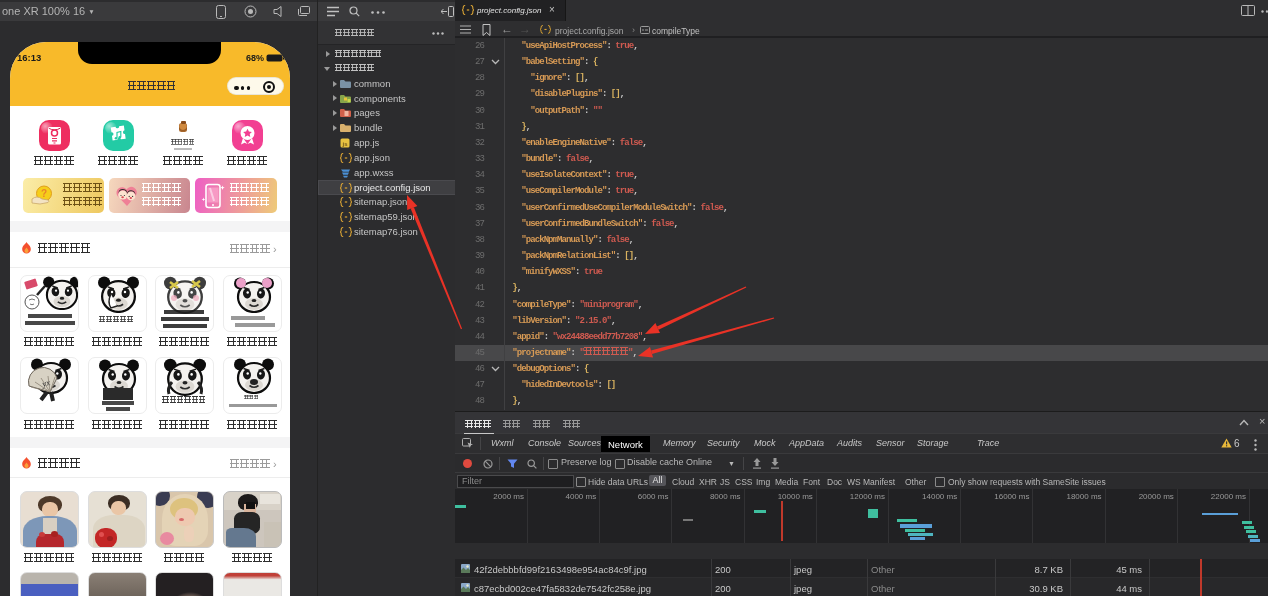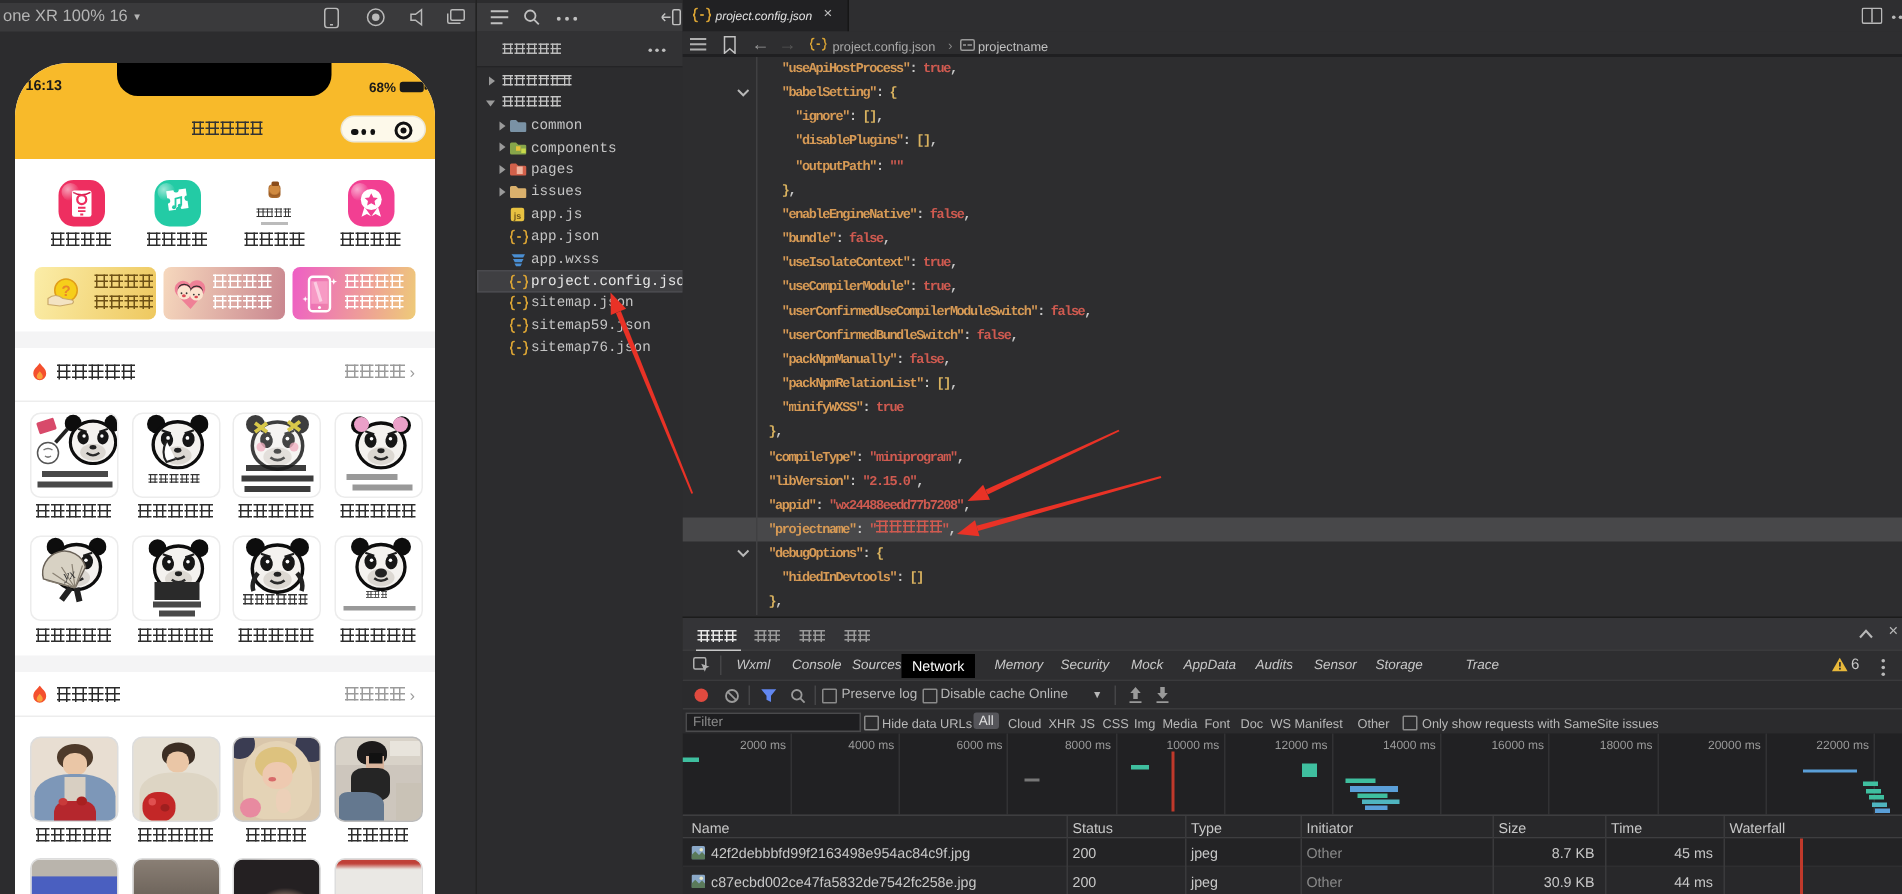--- a/index.html
+++ b/index.html
@@ -46,21 +46,21 @@
 .cap i{--c:#2e2e2e;}
 .tt{position:absolute;background:#1a1a1a;}
 .tg{position:absolute;background:#999;}
 
 .trow{position:relative;height:14.85px;}
 .trow.sel{background:#3f3f42;}
 .trow.sel:after{content:"";position:absolute;left:0;top:0;right:0;bottom:0;box-shadow:inset 0 0 0 1px #4a4a4e;}
 .tar{position:absolute;top:4.4px;width:0;height:0;border-left:4px solid #9a9a9a;border-top:3.2px solid transparent;border-bottom:3.2px solid transparent;}
 .tard{position:absolute;top:5.5px;width:0;height:0;border-top:4px solid #9a9a9a;border-left:3.2px solid transparent;border-right:3.2px solid transparent;}
 .tic{position:absolute;left:22px;top:2.5px;}
-.ttx{position:absolute;left:36px;top:1.5px;font-size:9.5px;color:#c5c5c5;font-family:Liberation Mono, monospace;}
+.ttx{position:absolute;left:36px;top:1.5px;font-size:9.5px;color:#c5c5c5;}
 .tw{--c:#c5c5c5!important;}
 
 #gut{position:absolute;left:0;top:38px;width:29px;margin:0;text-align:right;font-size:9px;line-height:16.15px;letter-spacing:-0.95px;color:#6d6d6d;}
 #code{position:absolute;left:48.3px;top:38px;margin:0;font-size:9px;line-height:16.15px;letter-spacing:-0.92px;color:#c8c8c8;font-weight:bold;}
 #code i{color:#d79a55;font-style:normal;}
 #code u{color:#cf5a50;text-decoration:none;}
 #code b{color:#d9b25f;font-weight:bold;}
 #code .zh{letter-spacing:0;}
 #code .zh i{--c:#cf5a50;width:8px;height:8px;margin:0 .4px;}
 
@@ -407,21 +407,21 @@
             <path d="M0 2a1 1 0 0 1 1-1h3l1.5 1.5H10a1 1 0 0 1 1 1V8a1 1 0 0 1-1 1H1a1 1 0 0 1-1-1z" fill="#d1604a"></path>
             <rect x="4.5" y="3" width="4" height="5" fill="#f0b5a0"></rect>
           </svg>
           <span class="ttx">pages</span>
         </div>
       <div class="trow">
           <span class="tar" style="left:15px"></span>
           <svg class="tic" width="11" height="10" viewBox="0 0 11 10">
             <path d="M0 2a1 1 0 0 1 1-1h3l1.5 1.5H10a1 1 0 0 1 1 1V8a1 1 0 0 1-1 1H1a1 1 0 0 1-1-1z" fill="#d9b06c"></path>
           </svg>
-          <span class="ttx">issues</span>
+          <span class="ttx">bundle</span>
         </div>
       <div class="trow">
           <svg class="tic" width="10" height="10" viewBox="0 0 10 10">
             <rect x="0.5" y="0.5" width="9" height="9" rx="1.5" fill="#e8c241"></rect>
             <text x="5" y="8" font-size="6" font-weight="bold" fill="#70571a" text-anchor="middle" font-family="Liberation Sans">js</text>
           </svg>
           <span class="ttx">app.js</span>
         </div>
       <div class="trow">
           <svg class="tic" width="12" height="10" viewBox="0 0 12 10">
@@ -497,24 +497,47 @@
       <svg style="position:absolute;left:85px;top:4px" width="11" height="9" viewBox="0 0 11 9">
           <path d="M2.9 0.5q-1.8 0-1.8 1.6v.8q0 1.1-1.1 1.5 1.1.4 1.1 1.5v.8q0 1.6 1.8 1.6M8.1 0.5q1.8 0 1.8 1.6v.8q0 1.1 1.1 1.5-1.1.4-1.1 1.5v.8q0 1.6-1.8 1.6" fill="none" stroke="#d9a334"></path>
           <rect x="4.4" y="3.9" width="2.2" height="1.1" fill="#d9a334"></rect>
         </svg>
       <span style="position:absolute;left:100px;top:4.5px;font-size:8.5px;color:#a8a8a8;">project.config.json</span>
       <span style="position:absolute;left:177px;top:3.5px;font-size:9px;color:#888;">›</span>
       <svg style="position:absolute;left:185px;top:4.5px" width="10" height="8" viewBox="0 0 10 8">
           <rect x="0.5" y="0.5" width="9" height="7" rx="1" fill="none" stroke="#9a9a9a"></rect>
           <path d="M2 4h2M5 4h3" stroke="#9a9a9a" stroke-width="1"></path>
         </svg>
-      <span style="position:absolute;left:197px;top:4.5px;font-size:8.5px;color:#c0c0c0;">projectname</span>
+      <span style="position:absolute;left:197px;top:4.5px;font-size:8.5px;color:#c0c0c0;">compileType</span>
     </div>
     <div style="position:absolute;left:0;top:344.9px;width:813px;height:16.15px;background:#48484a;"></div>
     <div style="position:absolute;left:48.6px;top:38px;width:1px;height:372px;background:#404042;"></div>
+    <pre id="gut" class="mono">26
+27
+28
+29
+30
+31
+32
+33
+34
+35
+36
+37
+38
+39
+40
+41
+42
+43
+44
+45
+46
+47
+48</pre>
     <svg style="position:absolute;left:36px;top:57px" width="9" height="9" viewBox="0 0 9 9">
         <path d="M1 3l3.5 3.5L8 3" fill="none" stroke="#b8b8b8" stroke-width="1.3"></path>
       </svg>
     <svg style="position:absolute;left:36px;top:364px" width="9" height="9" viewBox="0 0 9 9">
         <path d="M1 3l3.5 3.5L8 3" fill="none" stroke="#b8b8b8" stroke-width="1.3"></path>
       </svg>
     <pre id="code" class="mono">    <i>"useApiHostProcess"</i>: <u>true</u>,
     <i>"babelSetting"</i>: <b>{</b>
       <i>"ignore"</i>: <b>[]</b>,
       <i>"disablePlugins"</i>: <b>[]</b>,
@@ -663,35 +686,20 @@
       <div style="position:absolute;left:450px;top:40px;width:20px;height:3px;background:#3fbf9f;"></div>
       <div style="position:absolute;left:453px;top:44px;width:25px;height:3px;background:#4fb5c0;"></div>
       <div style="position:absolute;left:455px;top:48px;width:15px;height:3px;background:#5a9fd8;"></div>
       <div style="position:absolute;left:747px;top:24px;width:36px;height:2px;background:#5a9fd8;"></div>
       <div style="position:absolute;left:787px;top:32px;width:10px;height:3px;background:#3fbf9f;"></div>
       <div style="position:absolute;left:789px;top:36.5px;width:10px;height:3px;background:#3fbf9f;"></div>
       <div style="position:absolute;left:791px;top:41px;width:10px;height:3px;background:#3fbf9f;"></div>
       <div style="position:absolute;left:793px;top:45.5px;width:10px;height:3px;background:#4fb5c0;"></div>
       <div style="position:absolute;left:795px;top:50px;width:10px;height:3px;background:#5a9fd8;"></div>
     </div>
-    <div style="position:absolute;left:0;top:131px;width:813px;height:16px;background:#28282a;border-top:1px solid #3e3e40;border-bottom:1px solid #3e3e40;box-sizing:border-box;">
-      <span class="thl" style="left:6px">Name</span>
-        <span class="thl" style="left:260px">Status</span>
-        <span class="thl" style="left:339px">Type</span>
-        <span class="thl" style="left:416px">Initiator</span>
-        <span class="thl" style="left:544px">Size</span>
-        <span class="thl" style="left:619px">Time</span>
-        <span class="thl" style="left:698px">Waterfall</span>
-      <div class="tvs" style="left:256px"></div>
-        <div class="tvs" style="left:335px"></div>
-        <div class="tvs" style="left:412px"></div>
-        <div class="tvs" style="left:540px"></div>
-        <div class="tvs" style="left:615px"></div>
-        <div class="tvs" style="left:694px"></div>
-    </div>
     <div style="position:absolute;left:0;top:147px;width:813px;height:19px;background:#232325;border-bottom:1px solid #2e2e30;box-sizing:border-box;">
       <svg style="position:absolute;left:6px;top:5px" width="9" height="9" viewBox="0 0 9 9">
           <rect width="9" height="9" rx="1" fill="#8aa8c8"></rect>
           <path d="M0 6l2.5-2.5L5 6l2-2 2 2v3H0z" fill="#5a7a5a"></path>
           <circle cx="6.5" cy="2.5" r="1.2" fill="#e8e8c8"></circle>
         </svg>
       <span class="trl" style="left:19px">42f2debbbfd99f2163498e954ac84c9f.jpg</span>
       <span class="trl" style="left:260px">200</span>
         <span class="trl" style="left:339px">jpeg</span>
         <span class="trl" style="left:416px;color:#8a8a8a">Other</span>

